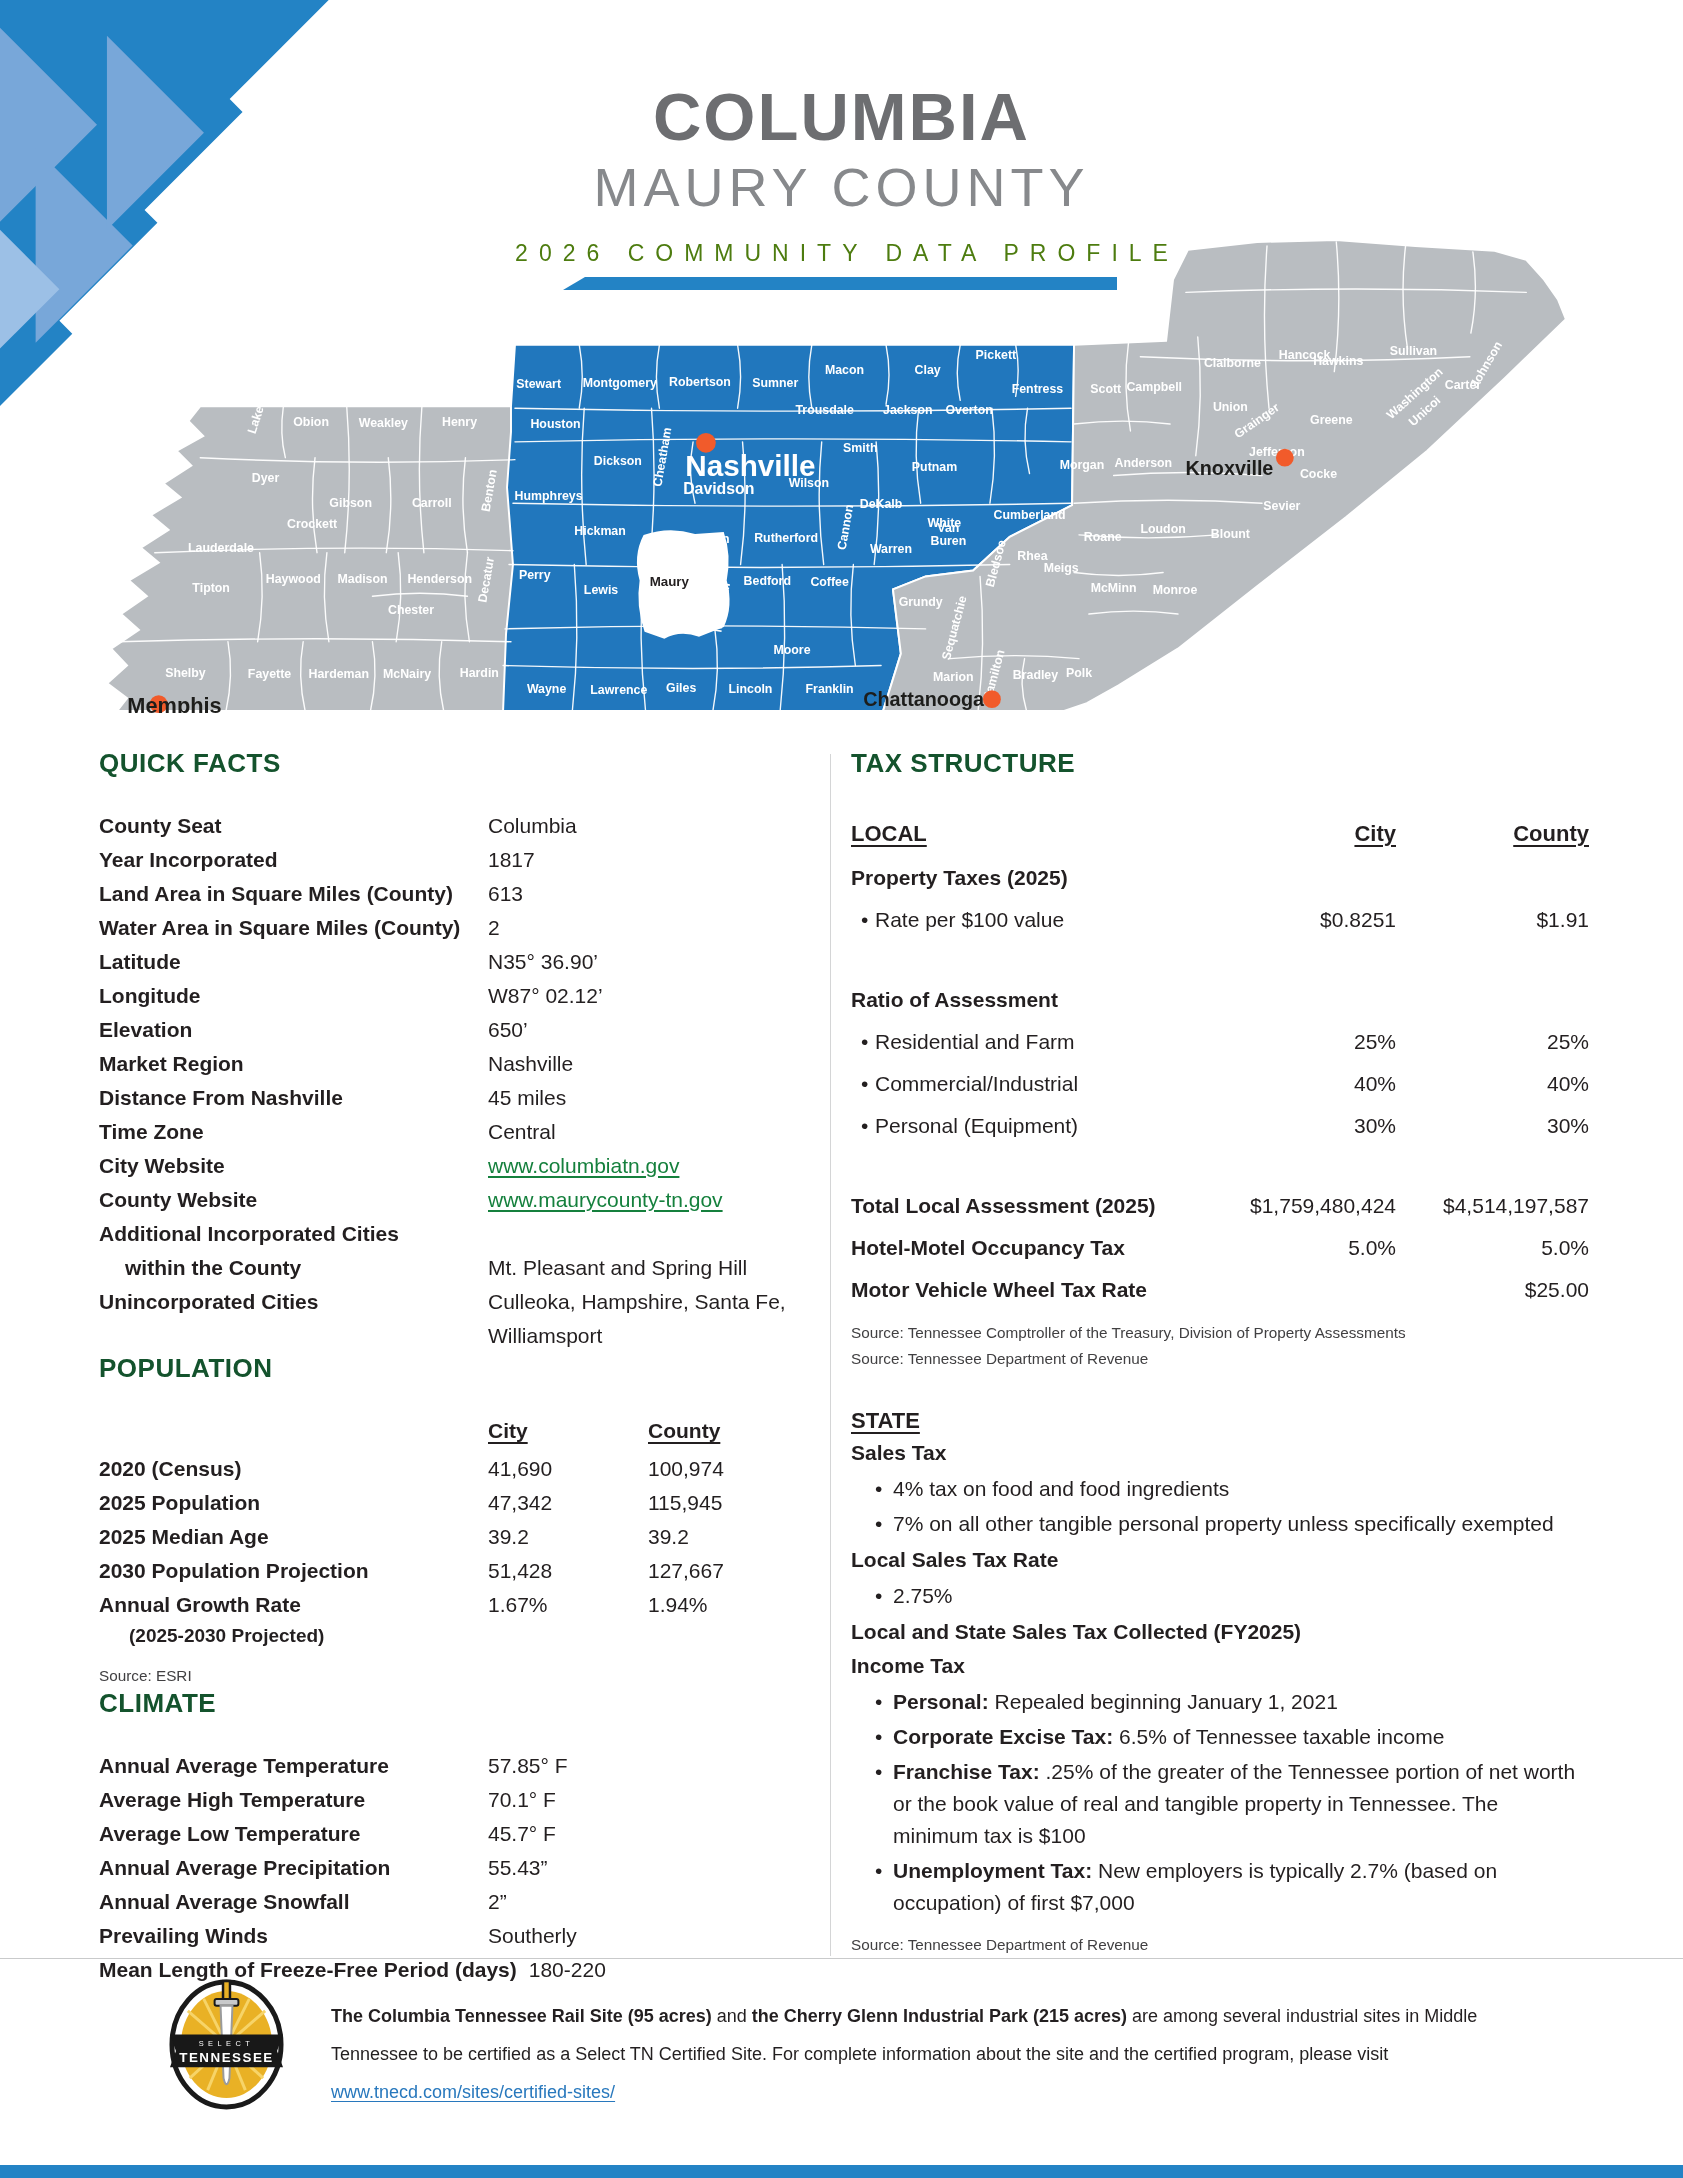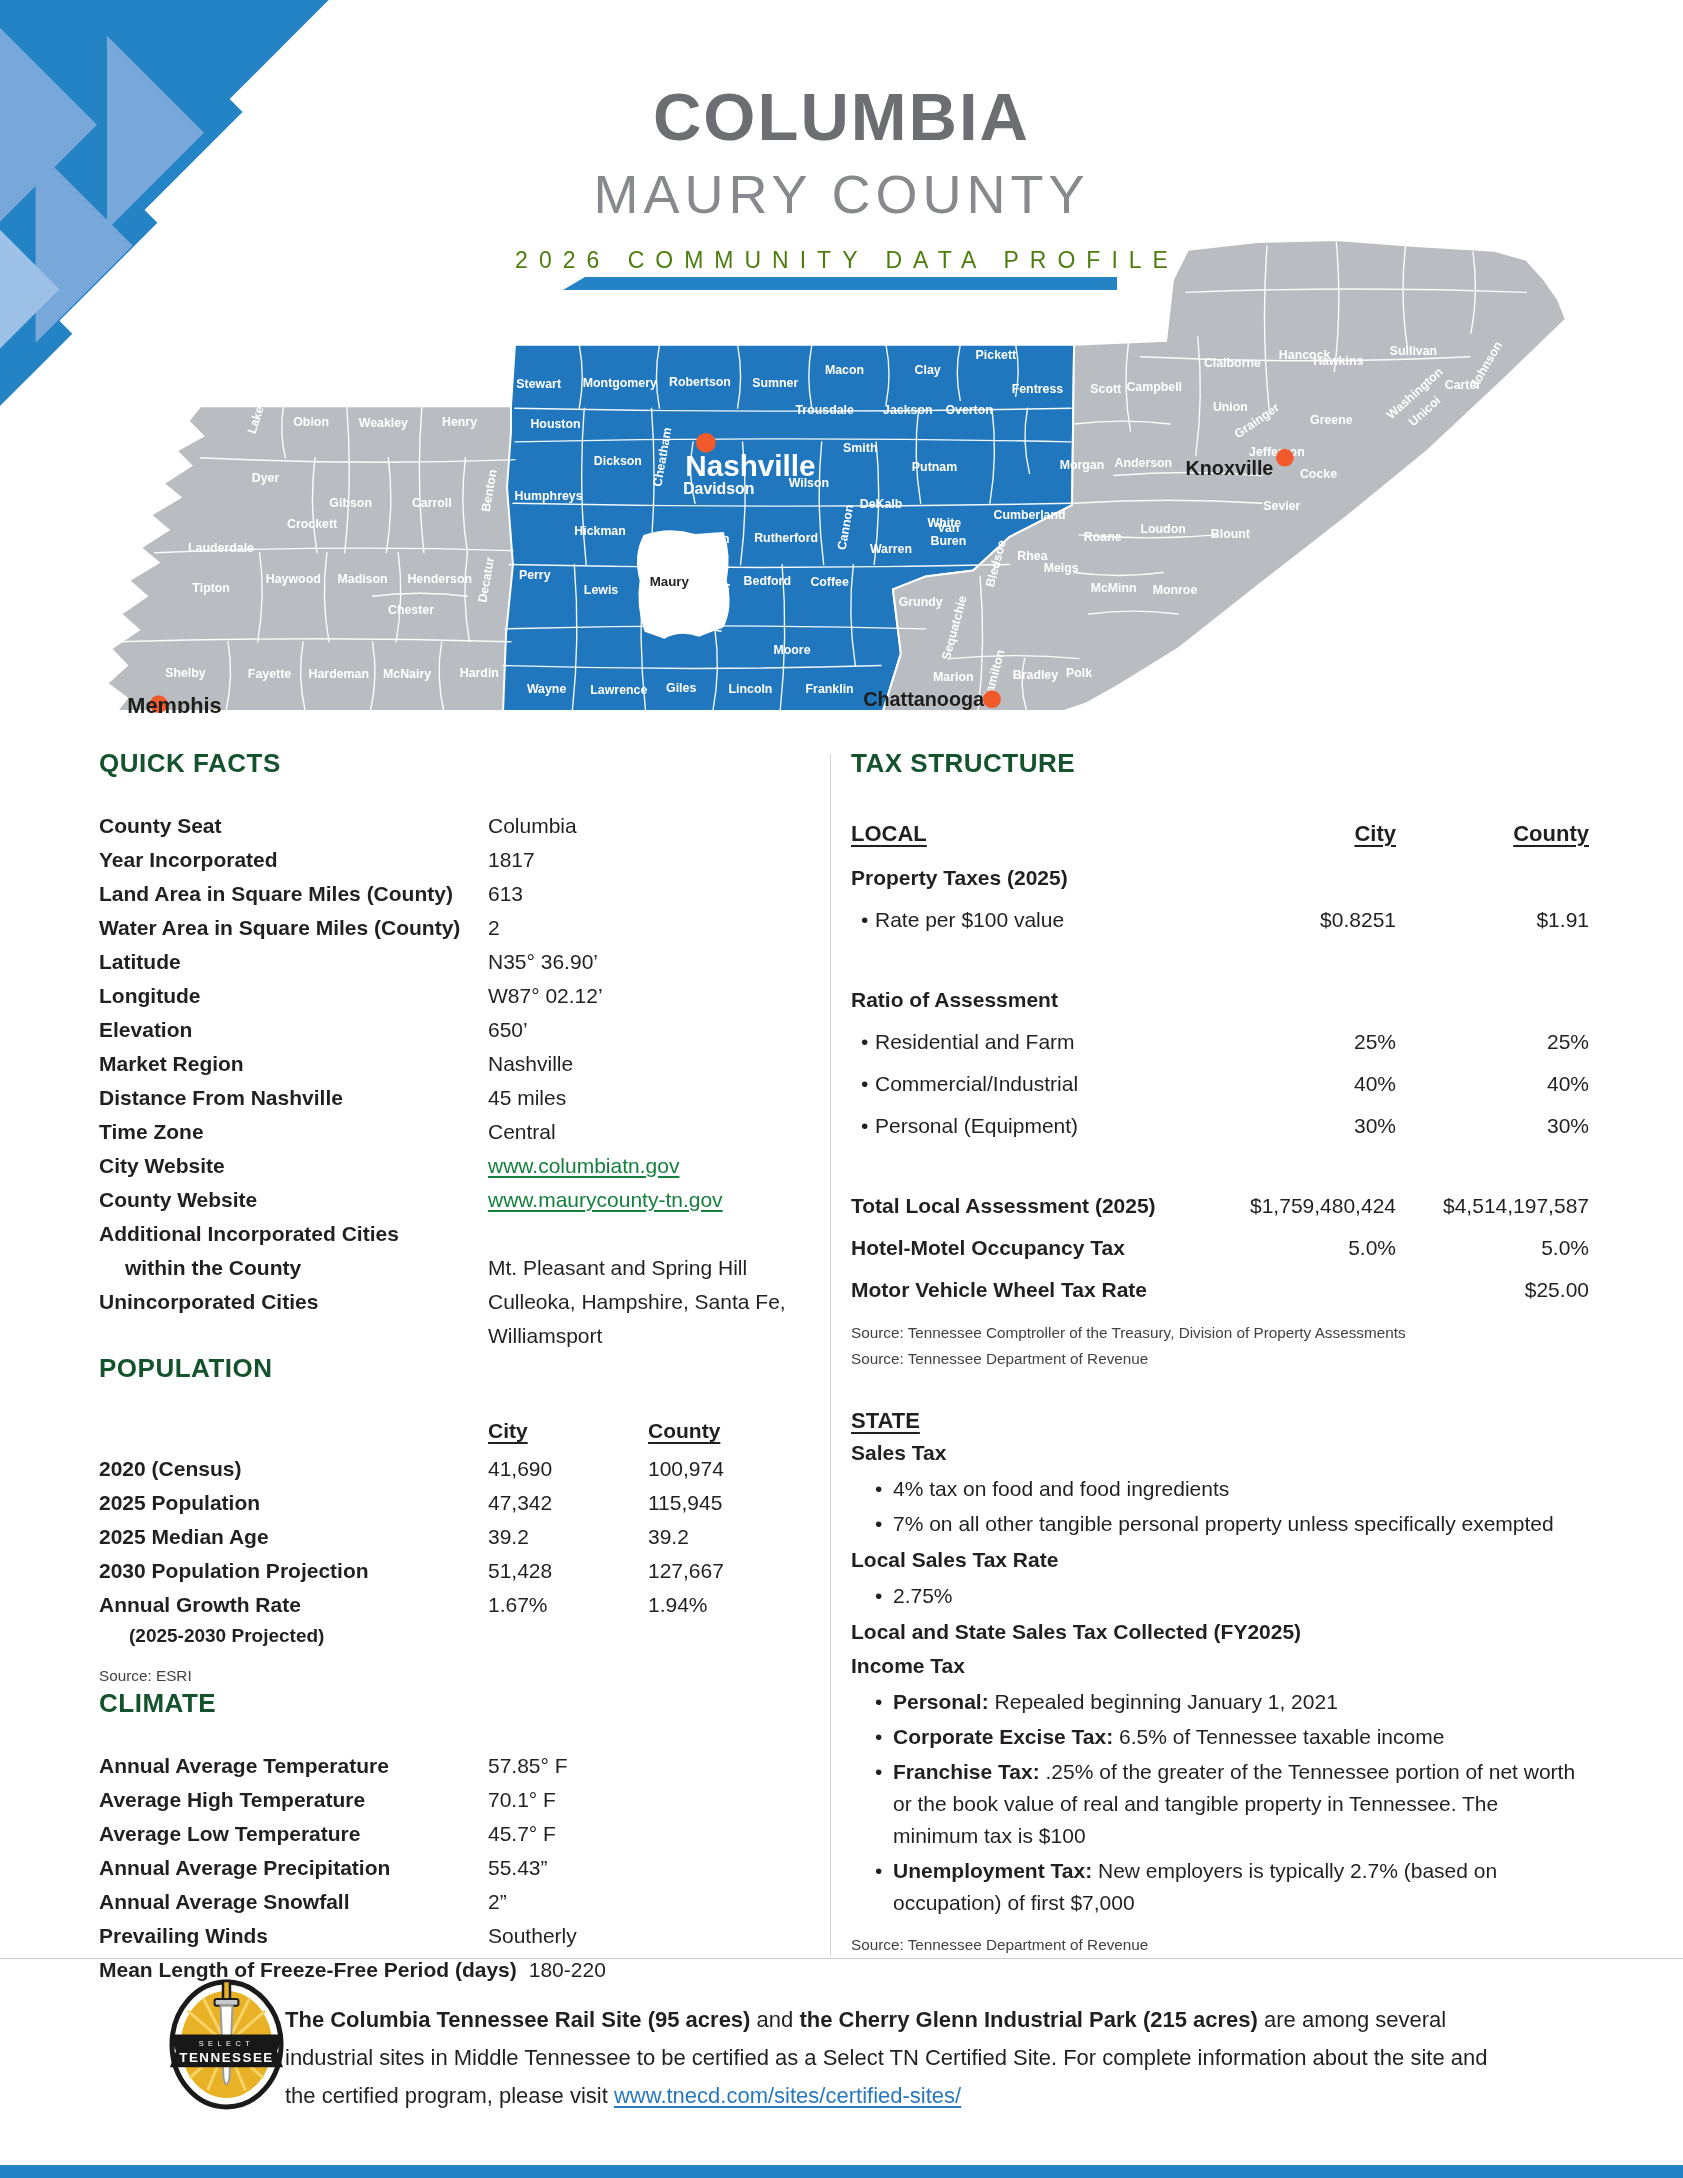--- a/index.html
+++ b/index.html
@@ -5,21 +5,21 @@
   html,body{margin:0;padding:0;background:#e8e8e8;}
   .page{position:relative;width:1683px;height:2178px;background:#ffffff;overflow:hidden;
         font-family:"Liberation Sans",sans-serif;color:#231f20;}
 
   
   .corner{position:absolute;top:0;left:0;}
 
   
   .masthead{position:absolute;top:83px;left:0;width:100%;text-align:center;}
   .title{font-size:67px;font-weight:700;color:#6d6e71;letter-spacing:2px;margin:0;line-height:1;}
-  .subtitle{font-size:54px;font-weight:300;color:#87898c;letter-spacing:5px;line-height:1.05;margin-top:16px;}
+  .subtitle{font-size:54px;font-weight:300;color:#87898c;letter-spacing:5px;line-height:1.05;margin-top:9px;}
   .tagline{font-size:23px;color:#4d7c0f;letter-spacing:11px;margin-top:24px;padding-left:11px;}
   .title-bar{position:absolute;left:563px;top:277px;width:554px;height:13px;background:#2383c5;
              clip-path:polygon(22px 0,100% 0,100% 100%,0 100%);}
 
   
   .map-wrap{position:absolute;left:89px;top:238px;width:1505px;height:475px;}
   .region{stroke:#fff;stroke-width:2;}
   .cborder{fill:none;stroke:#fff;stroke-width:1.4;opacity:.95;stroke-linecap:round;}
   text.county{font-size:12.5px;font-weight:700;fill:#ffffff;text-anchor:middle;}
   text.maury-label{font-size:13.5px;font-weight:700;fill:#231f20;text-anchor:middle;}
@@ -67,21 +67,21 @@
   .state-head{font-size:22px;line-height:30px;margin-top:36px;}
   .state-group{font-size:21px;font-weight:700;line-height:34px;}
   .state-bullet{font-size:21px;line-height:32px;padding-left:42px;position:relative;margin:3px 0;}
   .state-bullet::before{content:"\2022";position:absolute;left:24px;}
   .state-bullet b{font-weight:700;}
 
   
   .page-footer{position:absolute;left:0;top:1958px;width:1683px;border-top:1px solid #c9cacb;
                display:flex;align-items:flex-start;padding-top:20px;box-sizing:border-box;}
   .logo{margin-left:168px;flex:none;}
-  .footer-text{width:1228px;font-size:22px;line-height:38px;color:#231f20;}
+  .footer-text{margin-left:46px;width:1228px;font-size:18px;line-height:38px;color:#231f20;}
   .footer-text a{color:#2878bd;text-decoration:underline;text-underline-offset:3px;}
   .bottom-bar{position:absolute;left:0;bottom:0;width:100%;height:13px;background:#2383c5;}
 </style>
 </head>
 <body>
 
 <div class="page">
 
   <svg class="corner" width="396" height="416" viewBox="0 0 400 420">
     <polygon fill="#2383c5" points="0,0 332,0 232,100 245,113 146,212 159,225 60,324 73,337 0,410"></polygon>

